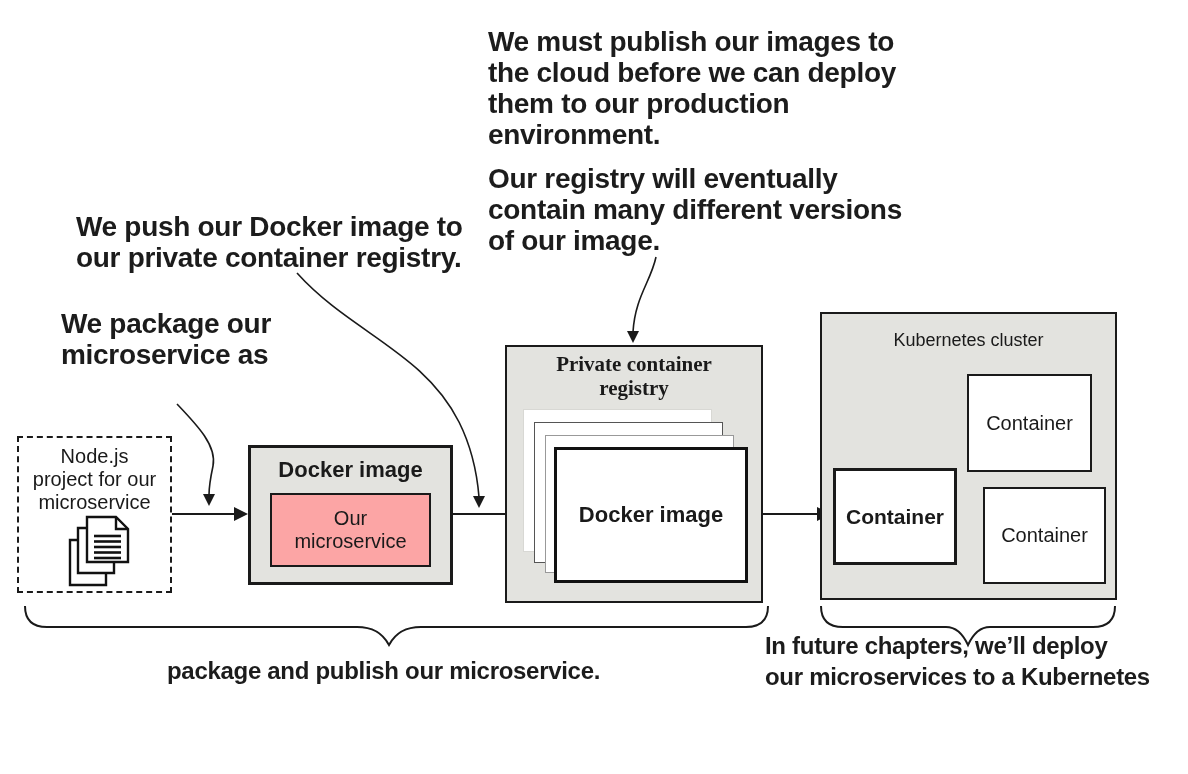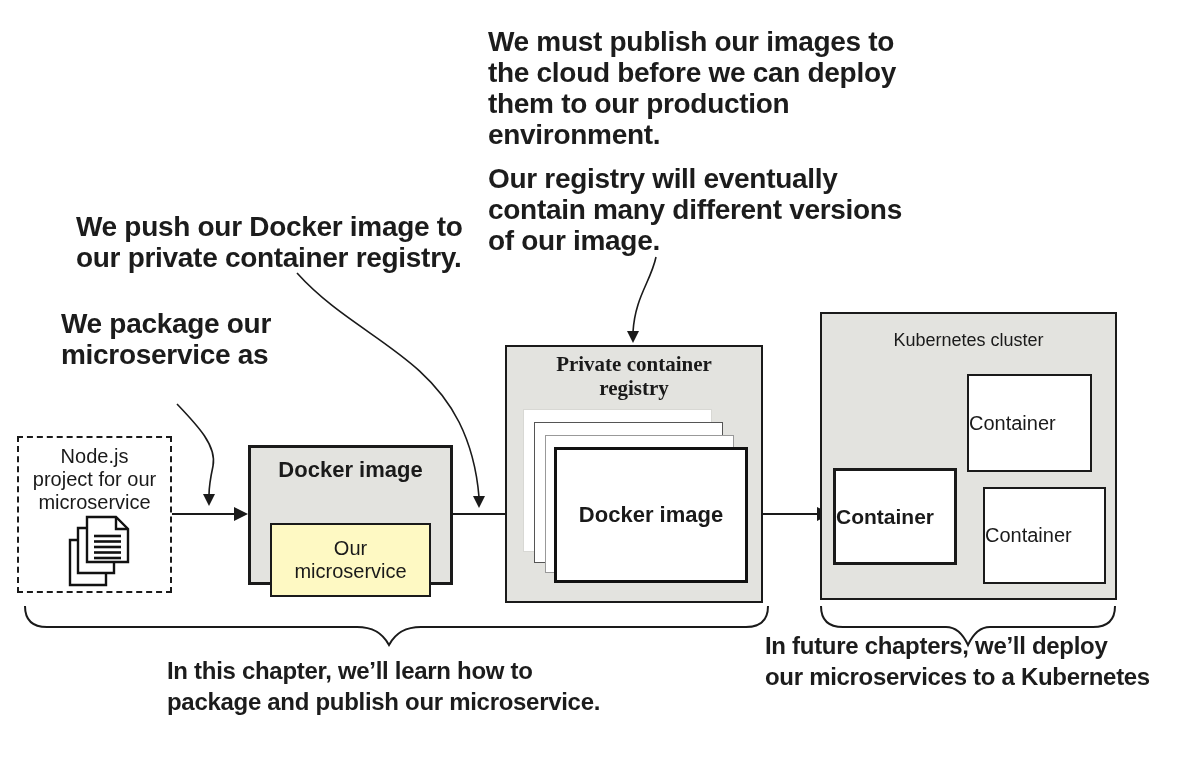--- a/index.html
+++ b/index.html
@@ -11,35 +11,35 @@
   .ann{position:absolute;font-weight:bold;font-size:28px;line-height:31px;
        letter-spacing:-0.3px;color:#1c1c1c;white-space:nowrap;}
   .caption{position:absolute;font-weight:bold;font-size:24px;line-height:31px;
        letter-spacing:-0.3px;color:#1c1c1c;white-space:nowrap;}
   .graybox{position:absolute;background:#e3e3df;border:2px solid #1a1a1a;box-sizing:border-box;}
   .nodejs-box{position:absolute;left:17px;top:436px;width:155px;height:157px;
        border:2px dashed #1a1a1a;box-sizing:border-box;background:#ffffff;text-align:center;}
   .nodejs-box .lbl{font-size:20px;line-height:23px;margin-top:7px;}
   .docker-box{left:248px;top:445px;width:205px;height:140px;border-width:3px;text-align:center;}
   .docker-box .ttl{font-weight:bold;font-size:22px;margin-top:9px;}
-  .inner-white{position:absolute;background:#fef9c3;border:2px solid #1a1a1a;box-sizing:border-box;
+  .inner-white{position:absolute;background:#fca5a5;border:2px solid #1a1a1a;box-sizing:border-box;
        display:flex;flex-direction:column;align-items:center;justify-content:center;
-       font-size:20px;line-height:23px;text-align:center;margin-top:30px;}
+       font-size:20px;line-height:23px;text-align:center;}
   .registry-box{left:505px;top:345px;width:258px;height:258px;}
   .registry-box .ttl{font-weight:bold;font-size:21px;line-height:24px;text-align:center;margin-top:5px;font-family:Liberation Serif, serif;}
   .card{position:absolute;background:#ffffff;box-sizing:border-box;}
   .card1{left:16px;top:62px;width:189px;height:143px;border:1px solid #d8d8d4;}
   .card2{left:27px;top:75px;width:189px;height:141px;border:1px solid #555555;}
   .card3{left:38px;top:88px;width:189px;height:138px;border:1px solid #999999;}
   .cardF{left:47px;top:100px;width:194px;height:136px;border:3px solid #111111;
        display:flex;align-items:center;justify-content:center;font-weight:bold;font-size:22px;}
   .cluster-box{left:820px;top:312px;width:297px;height:288px;}
   .cluster-box .ttl{font-size:18px;text-align:center;margin-top:16px;font-weight:normal;}
   .container-box{position:absolute;background:#ffffff;border:2px solid #1a1a1a;box-sizing:border-box;
-       display:flex;align-items:center;justify-content:flex-start;font-size:20px;}
+       display:flex;align-items:center;justify-content:center;font-size:20px;}
   .cont-top{left:145px;top:60px;width:125px;height:98px;}
   .cont-left{left:11px;top:154px;width:124px;height:97px;border-width:3px;font-weight:bold;font-size:21px;}
   .cont-bottom{left:161px;top:173px;width:123px;height:97px;}
   .docs-icon{position:absolute;left:47px;top:77px;width:66px;height:74px;}
 </style>
 </head>
 <body>
 
 <div id="canvas">
 
@@ -135,21 +135,20 @@
     </div>
     <div class="container-box cont-left">
       <span>Container</span>
     </div>
     <div class="container-box cont-bottom">
       <span>Container</span>
     </div>
   </div>
 
   <div class="caption" style="left:167px;top:655px;">
-    <div>In this chapter, we’ll learn how to</div>
     <div>package and publish our microservice.</div>
   </div>
 
   <div class="caption" style="left:765px;top:630px;">
     <div>In future chapters, we’ll deploy</div>
     <div>our microservices to a Kubernetes</div>
   </div>
 
 </div>
 

